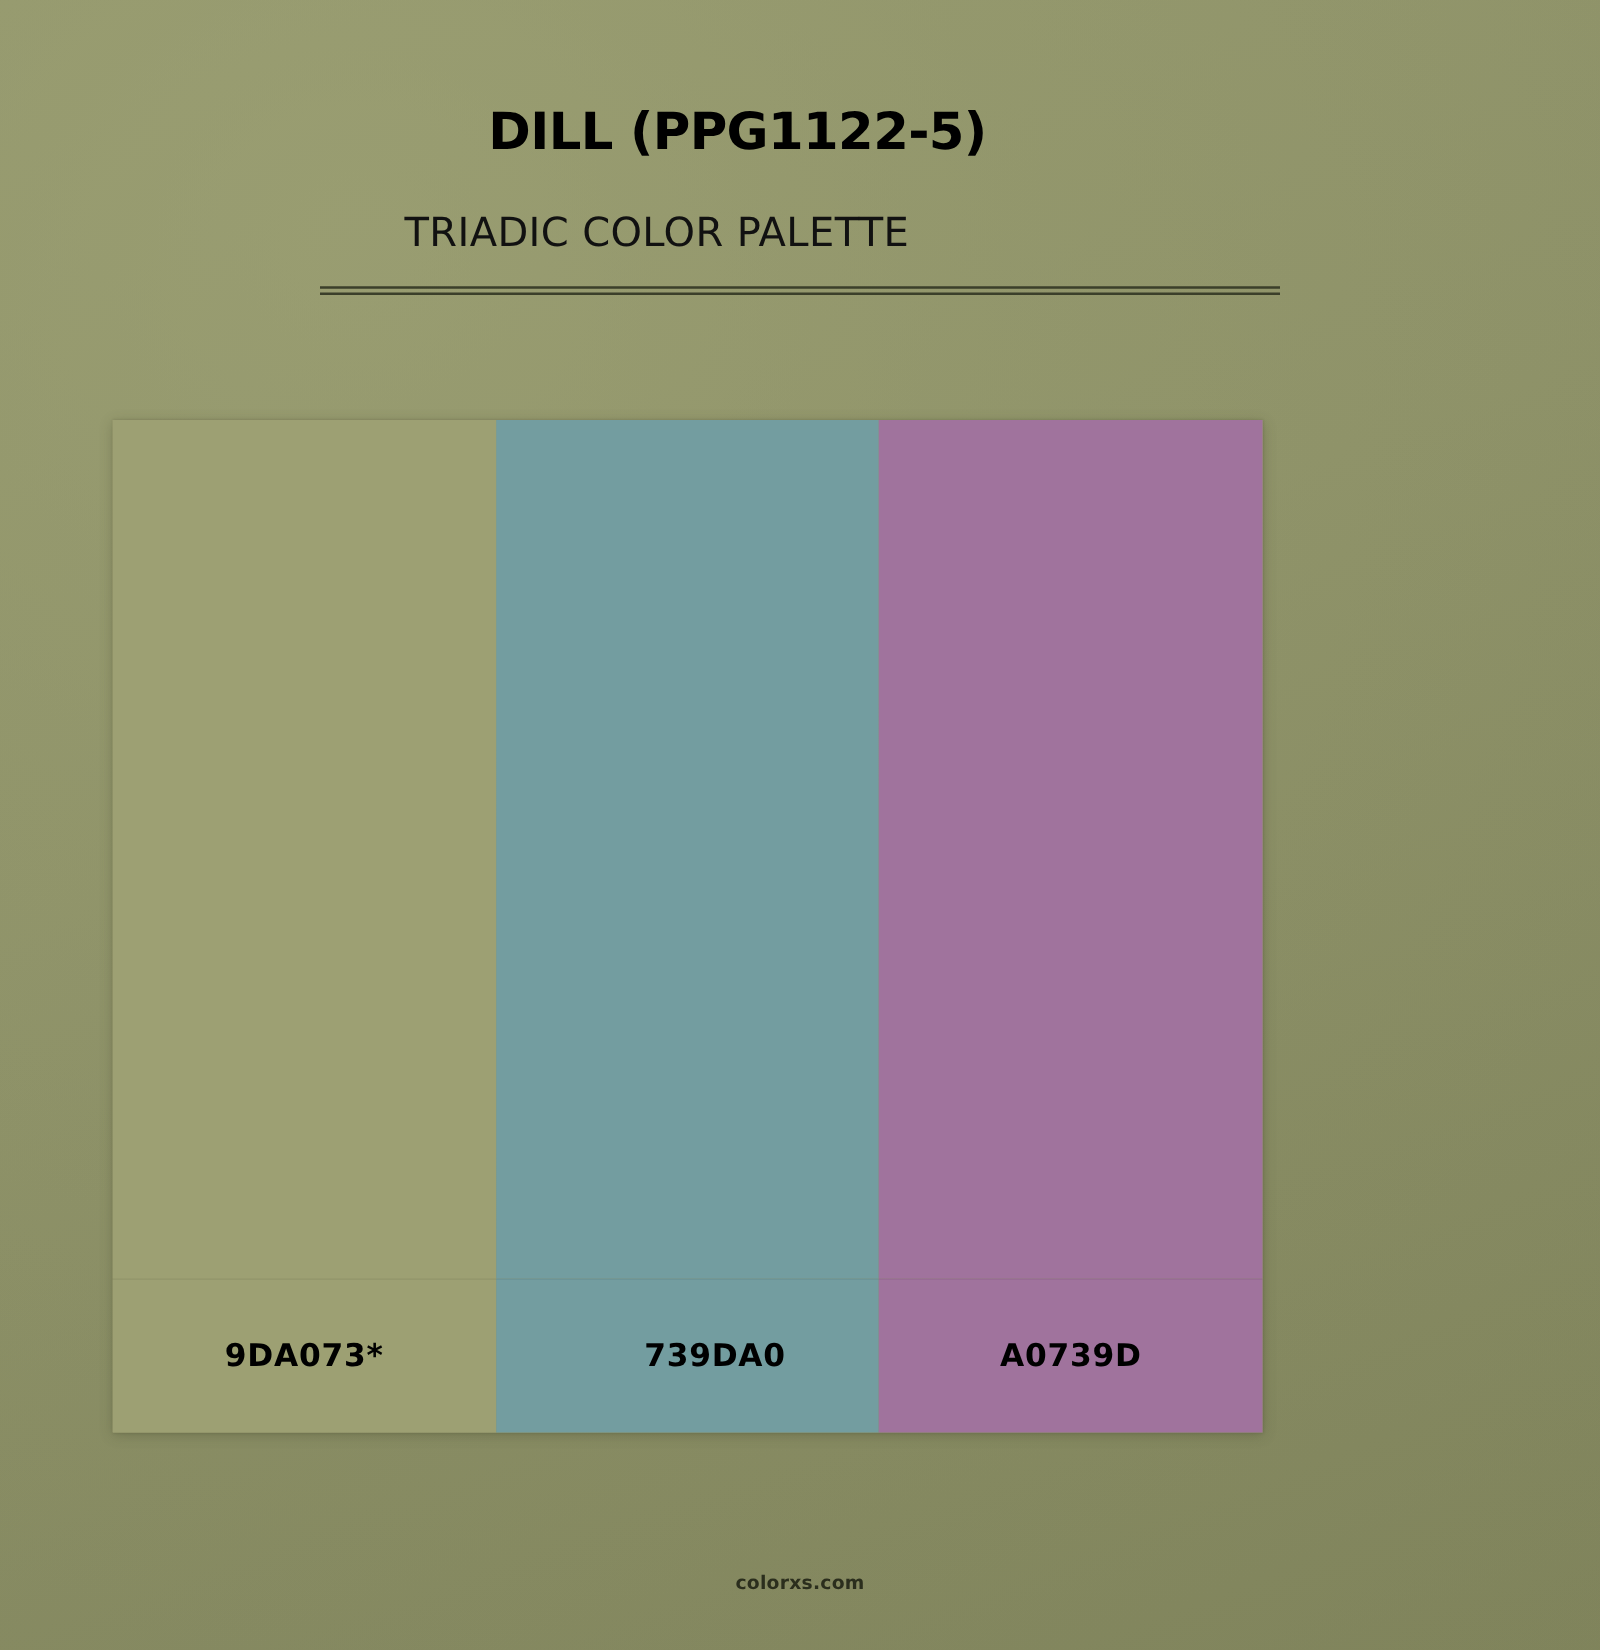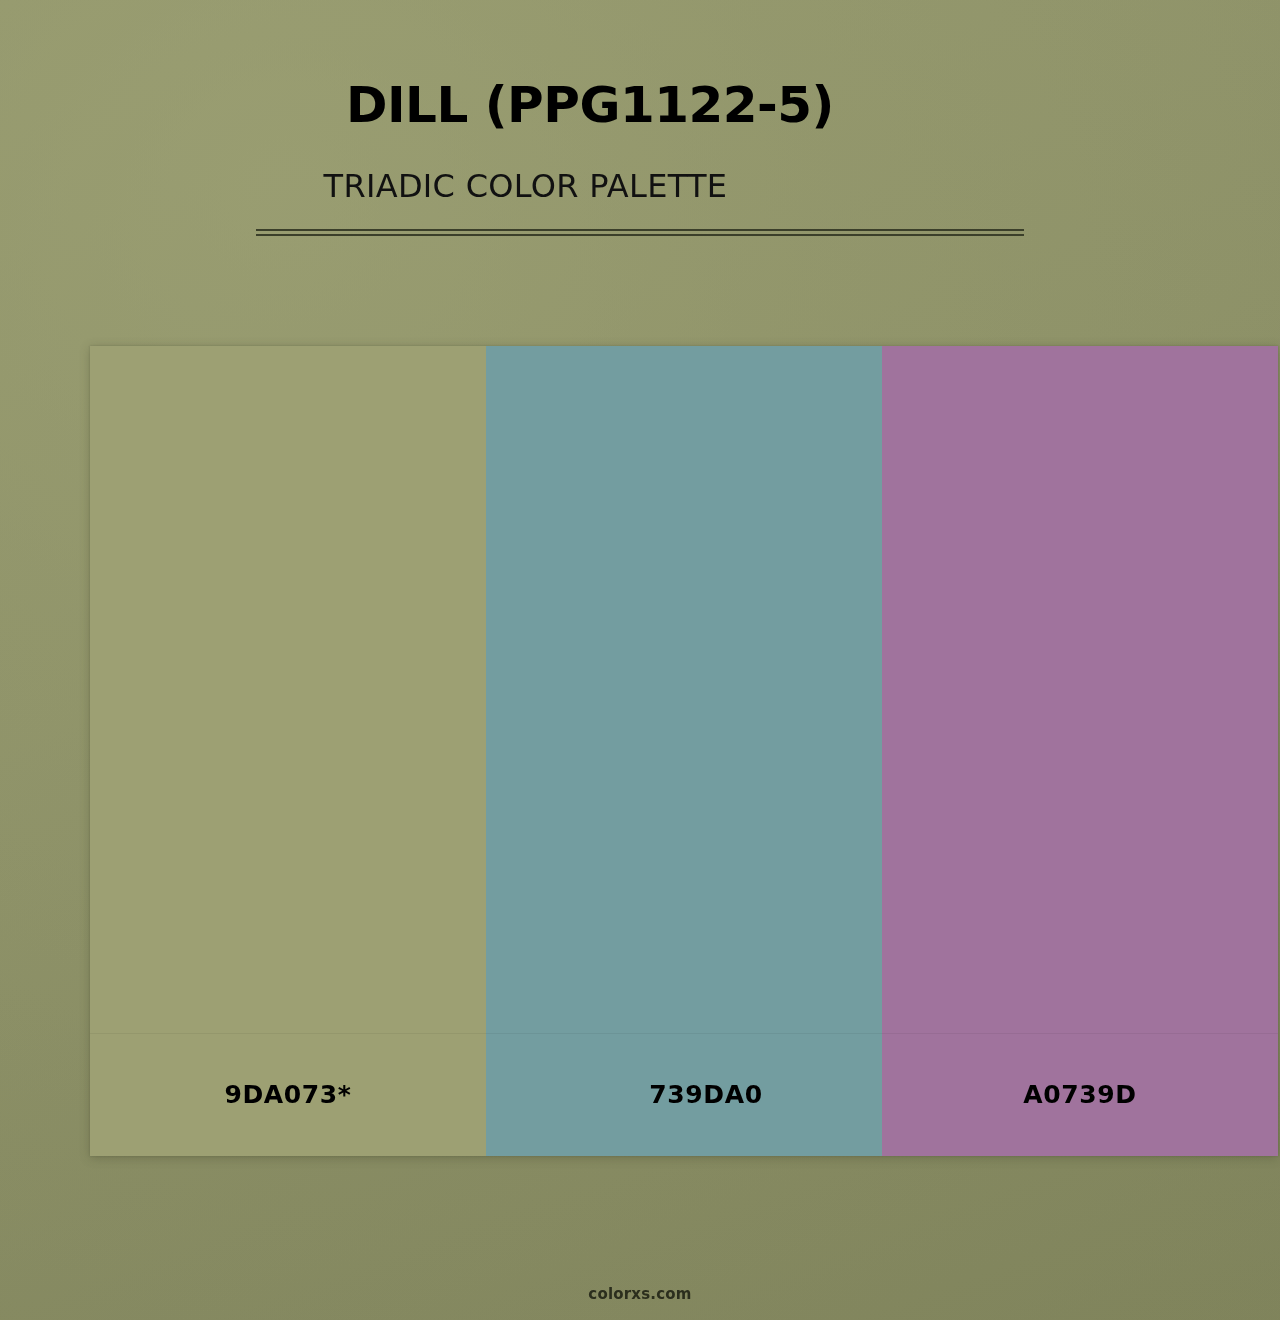--- a/index.html
+++ b/index.html
@@ -39,21 +39,21 @@
     text-align: center;
   }
 
   .title {
     margin: 0;
     padding: 0;
     position: absolute;
     left: 0;
     top: 74px;
     width: 1180px;
-    font-size: 50px;
+    font-size: 41px;
     font-weight: 700;
     letter-spacing: -0.5px;
     color: #000000;
     line-height: 62px;
     white-space: nowrap;
   }
 
   .subtitle {
     margin: 0;
     padding: 0;
@@ -84,22 +84,22 @@
     height: 2px;
     background-color: #3b3f2a;
   }
   .header-rule .line.top  { top: 0px; }
   .header-rule .line.bot  { top: 5px; }
 
   
   .palette-panel {
     position: absolute;
     left: 90px;
-    top: 346px;
-    width: 1188px;
+    top: 336px;
+    width: 920px;
     height: 810px;
     display: flex;
     flex-direction: row;
     box-shadow:
       0 2px 10px rgba(60, 64, 40, 0.30),
       0 0 2px rgba(60, 64, 40, 0.25);
   }
 
   .swatch-column {
     flex: 1 1 0;
@@ -137,21 +137,21 @@
     width: 100%;
     height: 1px;
     background-color: rgba(0,0,0,0.055);
     pointer-events: none;
   }
 
   
   .footer {
     position: absolute;
     left: 0;
-    top: 1284px;
+    top: 1256px;
     width: 1280px;
     text-align: center;
   }
 
   .footer-text {
     font-size: 15px;
     font-weight: 700;
     color: #2b2e1d;
     letter-spacing: 0.2px;
     line-height: 20px;

